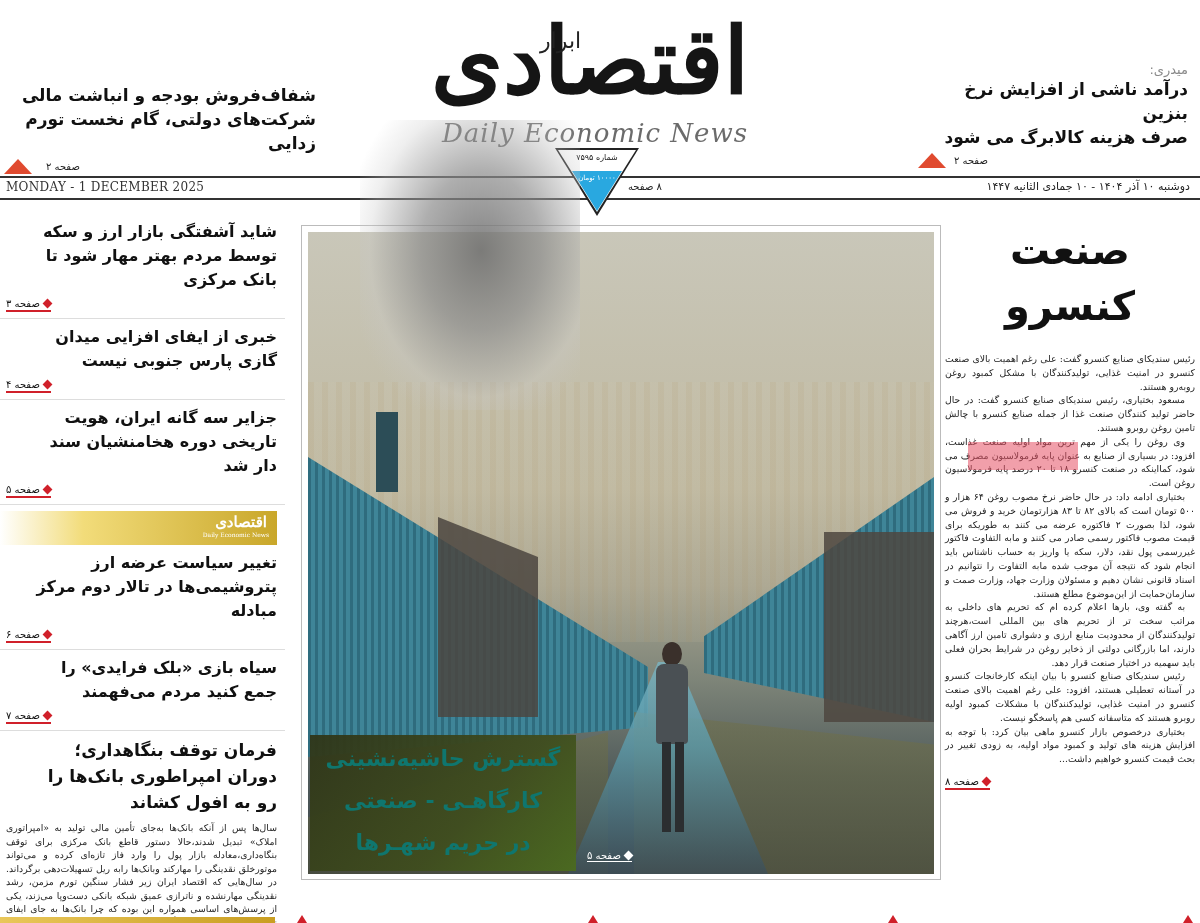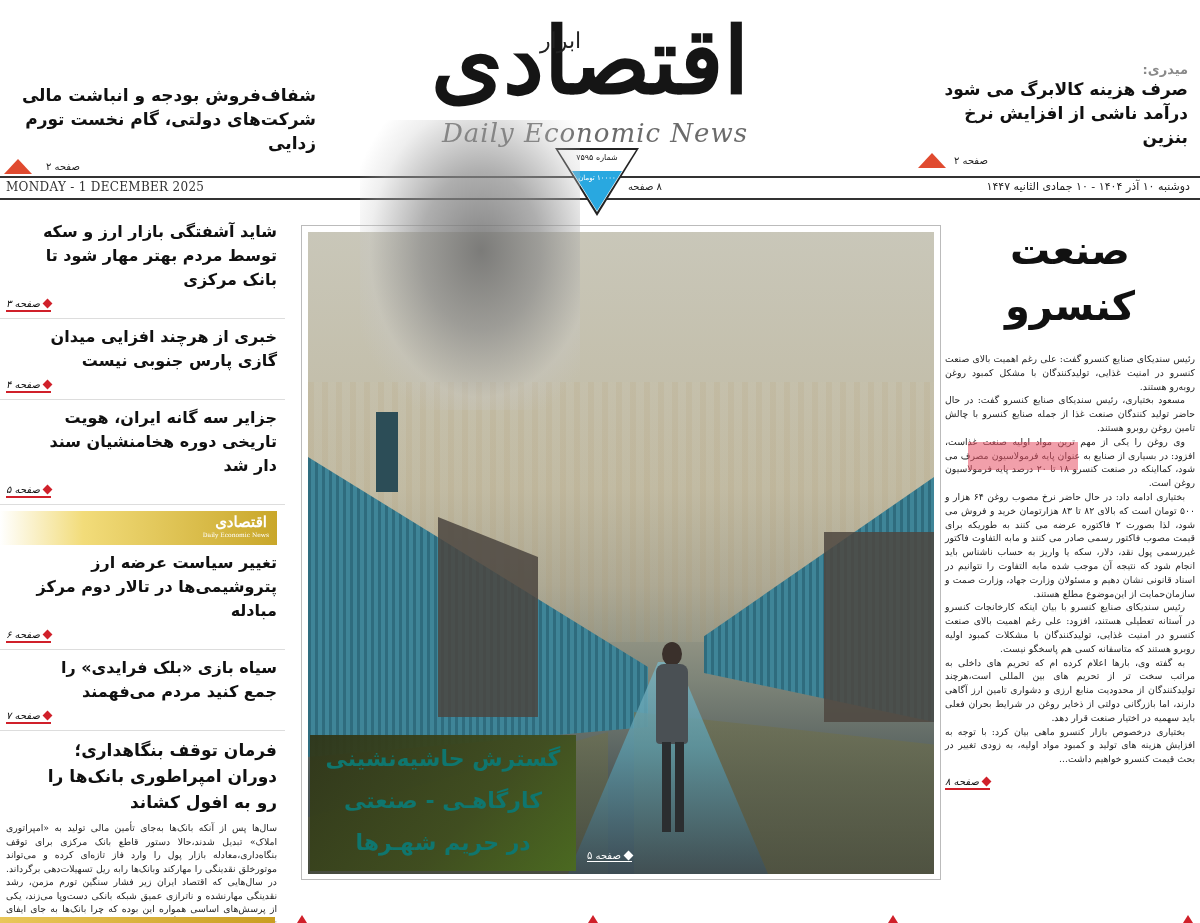--- a/index.html
+++ b/index.html
@@ -33,21 +33,21 @@
 
   .rule-top { position: absolute; left: 0; top: 176px; width: 1200px; height: 2px; background: #333; }
   .rule-bottom { position: absolute; left: 0; top: 198px; width: 1200px; height: 2px; background: #333; }
   .date-en { position: absolute; left: 6px; top: 180px; font-family: "DejaVu Serif", serif;
              font-size: 12px; color: #333; letter-spacing: 0.3px; }
   .date-fa { position: absolute; right: 10px; top: 180px; font-size: 11px; color: #222; }
   .pages-count { position: absolute; left: 628px; top: 181px; font-size: 10px; color: #222; }
 
   
   .teaser-right { position: absolute; right: 12px; top: 62px; width: 270px; }
-  .teaser-right .kicker { font-size: 13px; color: #8a8a8a; font-weight: bold; }
+  .teaser-right .kicker { font-size: 13px; color: #8a8a8a; font-weight: normal; }
   .teaser-right .headline { font-size: 17px; font-weight: bold; line-height: 24px; color: #111; }
   .teaser-left { position: absolute; left: 4px; top: 83px; width: 312px; }
   .teaser-left .headline { font-size: 17px; font-weight: bold; line-height: 24px; color: #111; }
   .page-ref-tri { display: inline-block; width: 0; height: 0; border-left: 14px solid transparent;
                   border-right: 14px solid transparent; border-bottom: 15px solid #e04a2f;
                   vertical-align: middle; }
   .page-ref { font-size: 10px; color: #222; vertical-align: middle; }
   .ref-row { margin-top: 4px; display: flex; align-items: center; gap: 8px; }
   .teaser-right .ref-row { flex-direction: row-reverse; justify-content: flex-start; }
 
@@ -56,21 +56,21 @@
            background: radial-gradient(ellipse at 55% 45%, rgba(110,110,110,0.85) 0%, rgba(140,140,140,0.7) 35%, rgba(200,200,200,0.3) 65%, rgba(255,255,255,0) 80%);
            pointer-events: none; z-index: 3; }
 
   
   .left-col { position: absolute; left: 0; top: 220px; width: 285px; height: 660px; }
   .news-item { padding: 0 8px 6px 6px; border-bottom: 1px solid #ddd; margin-bottom: 6px; }
   .news-item .headline { font-size: 16px; font-weight: bold; line-height: 24px; color: #111; margin-left: 20px; }
   .page-link { display: inline-flex; align-items: center; gap: 4px; font-size: 10px; color: #111;
                border-bottom: 2px solid #d0202a; padding-bottom: 1px; direction: rtl; }
   .diamond { display: inline-block; width: 7px; height: 7px; background: #d0202a; transform: rotate(45deg); }
-  .link-row { direction: ltr; text-align: left; font-style: italic; }
+  .link-row { direction: ltr; text-align: left; }
   .brand-bar { height: 34px; margin: 0 8px 6px 0;
                background: linear-gradient(90deg, #ffffff 0%, #f2dc7a 30%, #c9a72a 100%);
                position: relative; }
   .brand-bar-logo { position: absolute; right: 10px; top: 2px; font-family: "DejaVu Serif", serif;
                     font-size: 15px; color: #fff; font-weight: bold; }
   .brand-bar-en { position: absolute; right: 8px; top: 20px; font-size: 6px; color: #fff; font-family: "DejaVu Serif", serif; }
   .news-item.last { border-bottom: none; }
   .body-text { font-family: "DejaVu Serif", serif; font-size: 9.3px; line-height: 13.5px; color: #222;
                text-align: justify; }
 
@@ -149,22 +149,22 @@
   <div class="issue-tri-blue"></div>
   <div class="issue-number rtl">شماره ۷۵۹۵</div>
   <div class="issue-price rtl">۱۰۰۰۰ تومان</div>
 
   <div class="date-en">MONDAY - 1 DECEMBER 2025</div>
   <div class="date-fa rtl">دوشنبه ۱۰ آذر ۱۴۰۴ - ۱۰ جمادی الثانیه ۱۴۴۷</div>
   <div class="pages-count rtl">۸ صفحه</div>
 
   <div class="teaser-right rtl">
     <div class="kicker">میدری:</div>
+    <div class="headline">درآمد ناشی از افزایش نرخ بنزین</div>
     <div class="headline">صرف هزینه کالابرگ می شود</div>
-    <div class="headline">درآمد ناشی از افزایش نرخ بنزین</div>
     <div class="ref-row">
       <span class="page-ref-tri"></span>
       <span class="page-ref">صفحه ۲</span>
     </div>
   </div>
 
   <div class="teaser-left rtl">
     <div class="headline">شفاف‌فروش بودجه و انباشت مالی</div>
     <div class="headline">شرکت‌های دولتی، گام نخست تورم زدایی</div>
     <div class="ref-row" style="direction:ltr;">
@@ -206,21 +206,21 @@
 
 <div class="left-col">
   <div class="news-item">
     <div class="headline rtl">شاید آشفتگی بازار ارز و سکه توسط مردم بهتر مهار شود تا بانک مرکزی</div>
     <div class="link-row"><span class="page-link">
           <span class="diamond"></span>
           <span>صفحه ۳</span>
         </span></div>
   </div>
   <div class="news-item">
-    <div class="headline rtl">خبری از هرچند افزایی میدان گازی پارس جنوبی نیست</div>
+    <div class="headline rtl">خبری از ایفای افزایی میدان گازی پارس جنوبی نیست</div>
     <div class="link-row"><span class="page-link">
           <span class="diamond"></span>
           <span>صفحه ۴</span>
         </span></div>
   </div>
   <div class="news-item">
     <div class="headline rtl">جزایر سه گانه ایران، هویت تاریخی دوره هخامنشیان سند دار شد</div>
     <div class="link-row"><span class="page-link">
           <span class="diamond"></span>
           <span>صفحه ۵</span>
@@ -254,22 +254,22 @@
   </div>
 </div>
 
 <div class="right-col rtl">
   <div class="big-headline">صنعت کنسرو</div>
   <div class="right-body">
     <p>رئیس سندیکای صنایع کنسرو گفت: علی رغم اهمیت بالای صنعت کنسرو در امنیت غذایی، تولیدکنندگان با مشکل کمبود روغن روبه‌رو هستند.</p>
     <p>مسعود بختیاری، رئیس سندیکای صنایع کنسرو گفت: در حال حاضر تولید کنندگان صنعت غذا از جمله صنایع کنسرو با چالش تامین روغن روبرو هستند.</p>
     <p>وی روغن را یکی از مهم ترین مواد اولیه صنعت غذاست، افزود: در بسیاری از صنایع به عنوان پایه فرمولاسیون مصرف می شود، کمااینکه در صنعت کنسرو ۱۸ تا ۲۰ درصد پایه فرمولاسیون روغن است.</p>
     <p>بختیاری ادامه داد: در حال حاضر نرخ مصوب روغن ۶۴ هزار و ۵۰۰ تومان است که بالای ۸۲ تا ۸۳ هزارتومان خرید و فروش می شود، لذا بصورت ۲ فاکتوره عرضه می کنند به طوریکه برای قیمت مصوب فاکتور رسمی صادر می کنند و مابه التفاوت فاکتور غیررسمی پول نقد، دلار، سکه یا واریز به حساب ناشناس باید انجام شود که نتیجه آن موجب شده مابه التفاوت را نتوانیم در اسناد قانونی نشان دهیم و مسئولان وزارت جهاد، وزارت صمت و سازمان‌حمایت از این‌موضوع مطلع هستند.</p>
+    <p>به گفته وی، بارها اعلام کرده ام که تحریم های داخلی به مراتب سخت تر از تحریم های بین المللی است،هرچند تولیدکنندگان از محدودیت منابع ارزی و دشواری تامین ارز آگاهی دارند، اما بازرگانی دولتی از ذخایر روغن در شرایط بحران فعلی باید سهمیه در اختیار صنعت قرار دهد.</p>
     <p>رئیس سندیکای صنایع کنسرو با بیان اینکه کارخانجات کنسرو در آستانه تعطیلی هستند، افزود: علی رغم اهمیت بالای صنعت کنسرو در امنیت غذایی، تولیدکنندگان با مشکلات کمبود اولیه روبرو هستند که متاسفانه کسی هم پاسخگو نیست.</p>
-    <p>به گفته وی، بارها اعلام کرده ام که تحریم های داخلی به مراتب سخت تر از تحریم های بین المللی است،هرچند تولیدکنندگان از محدودیت منابع ارزی و دشواری تامین ارز آگاهی دارند، اما بازرگانی دولتی از ذخایر روغن در شرایط بحران فعلی باید سهمیه در اختیار صنعت قرار دهد.</p>
     <p>بختیاری درخصوص بازار کنسرو ماهی بیان کرد: با توجه به افزایش هزینه های تولید و کمبود مواد اولیه، به زودی تغییر در بحث قیمت کنسرو خواهیم داشت...</p>
   </div>
   <div class="link-row" style="margin-top:4px;"><span class="page-link">
         <span class="diamond"></span>
         <span>صفحه ۸</span>
       </span></div>
 </div>
 <div class="watermark"></div>
 
 <div class="bottom-gold"></div>

